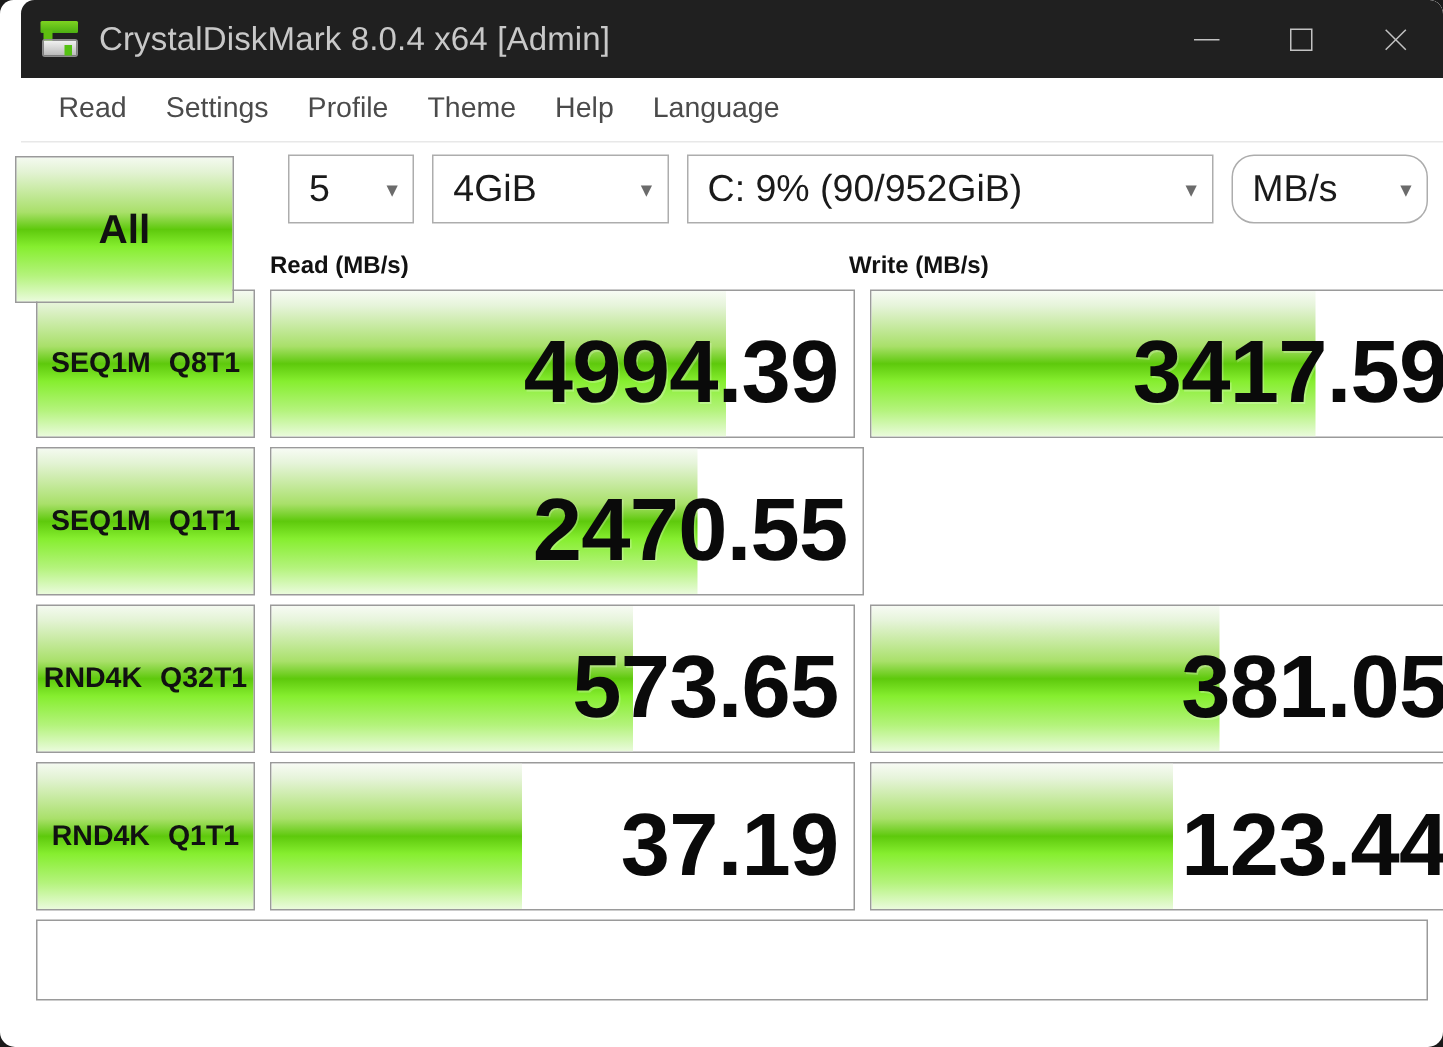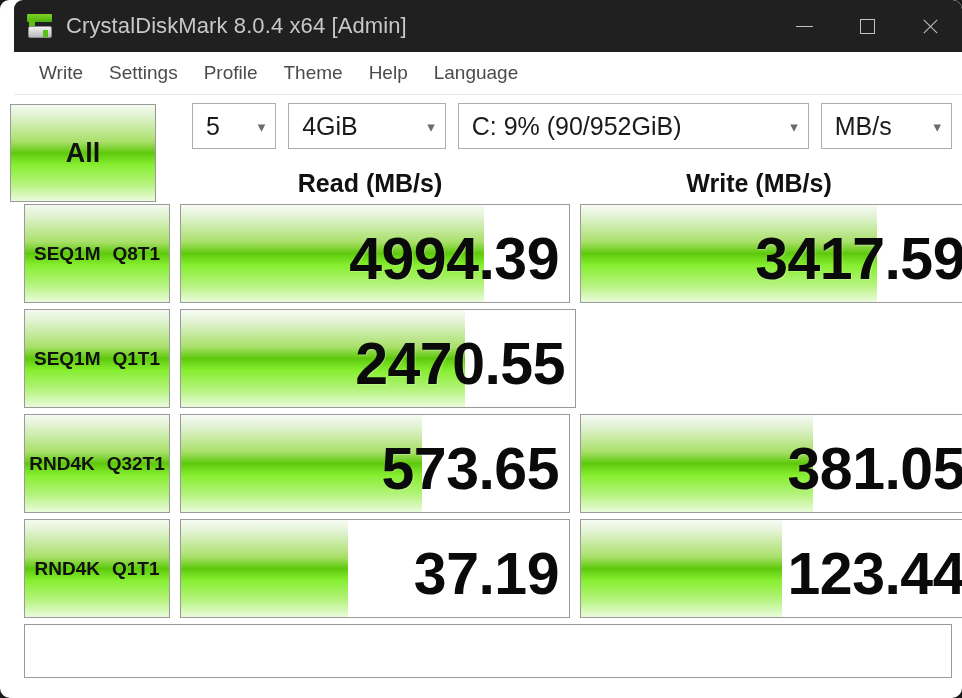--- a/index.html
+++ b/index.html
@@ -194,33 +194,33 @@
   }
   .combo .chev {
     font-size: 15px;
     color: #6b6b6b;
     margin-left: 14px;
     line-height: 1;
   }
   #combo-runs   { width: 88px;  margin-left: 168px; }
   #combo-size   { width: 166px; }
   #combo-drive  { width: 372px; }
-  #combo-unit   { width: 138px; }
+  #combo-unit   { width: 138px; border-radius: 15px; }
 
   
   #col-headers {
     display: flex;
     margin-top: 14px;
     padding-left: 156px;
   }
   .col-header {
-    font-size: 25px;
+    font-size: 16px;
     font-weight: bold;
     color: #111;
-    text-align: center;
+    text-align: left;
   }
   #col-read  { width: 390px; }
   #col-write { width: 396px; margin-left: 6px; }
 
   
   #results {
     margin-top: 6px;
   }
   .result-row {
     display: flex;
@@ -323,21 +323,21 @@
       <div class="wc-btn" id="wc-max">
         <div class="wc-glyph-max"></div>
       </div>
       <div class="wc-btn" id="wc-close">
         <div class="wc-glyph-close"></div>
       </div>
     </div>
   </div>
 
   <div id="menubar">
-    <div class="menu-item">Write</div>
+    <div class="menu-item">Read</div>
     <div class="menu-item">Settings</div>
     <div class="menu-item">Profile</div>
     <div class="menu-item">Theme</div>
     <div class="menu-item">Help</div>
     <div class="menu-item">Language</div>
   </div>
 
   <div id="main">
 
     <div id="toolbar">

